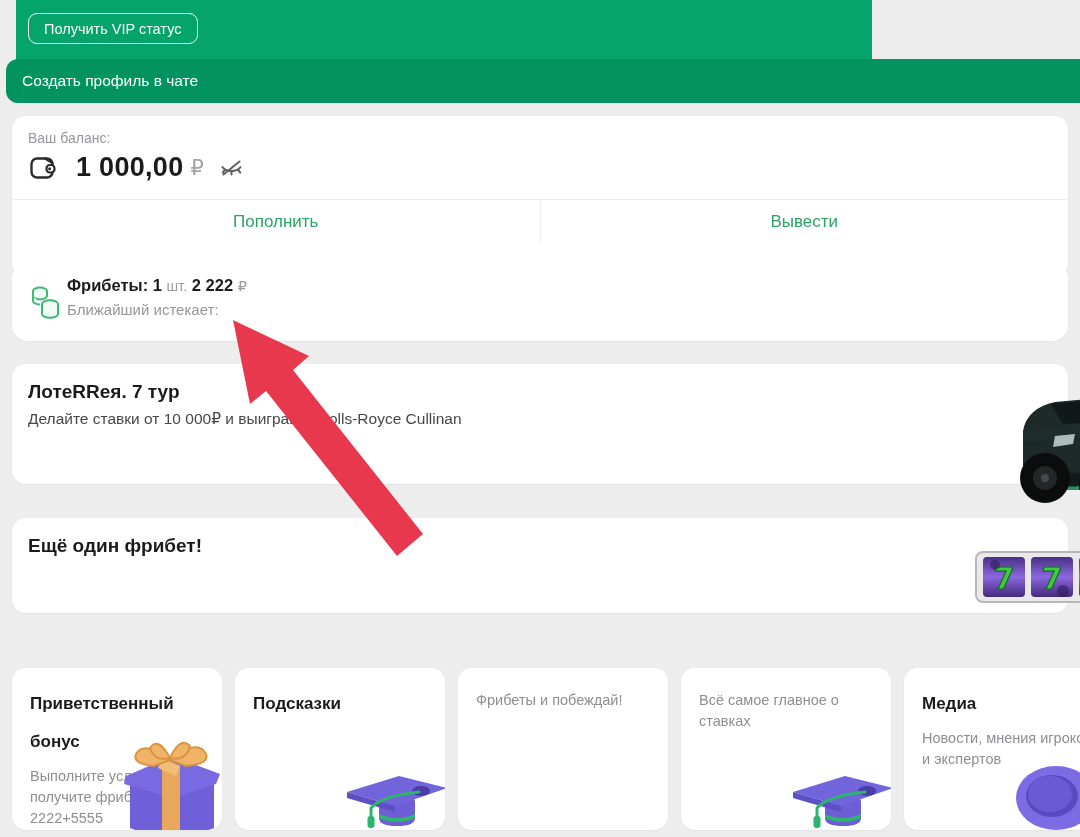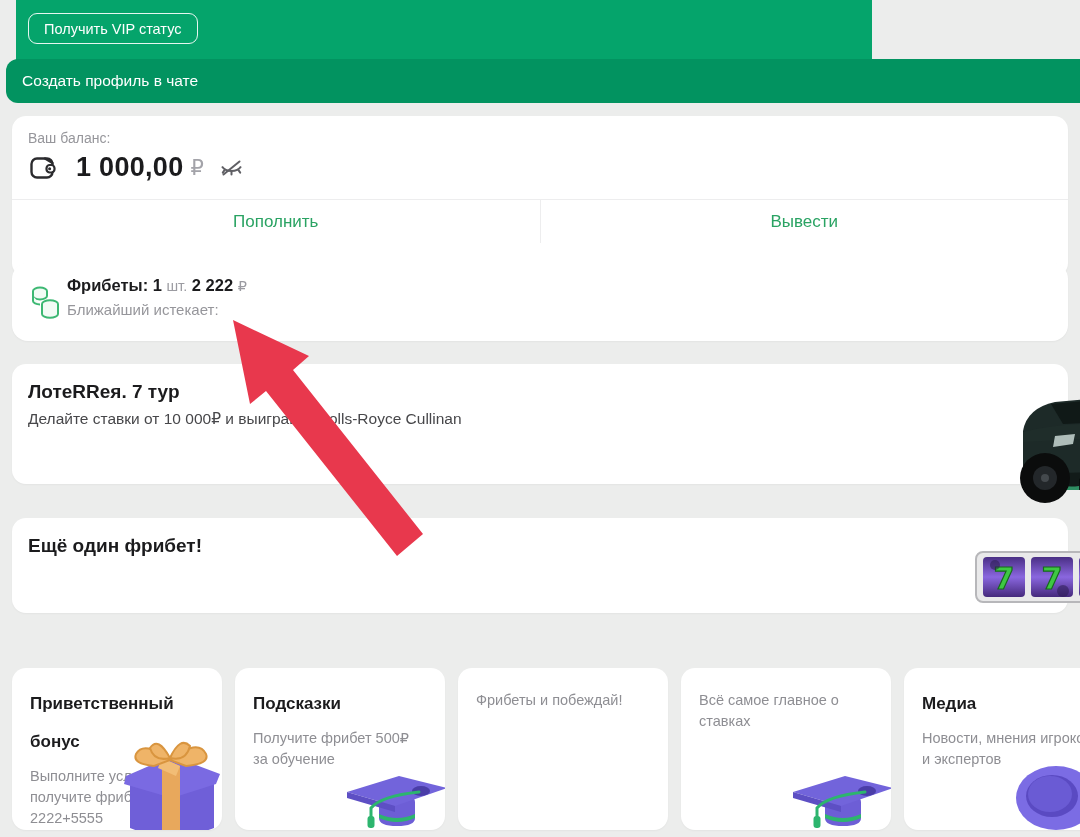--- a/index.html
+++ b/index.html
@@ -202,21 +202,20 @@
         <path d="M60 42 q28 -22 36 -6 q4 10 -20 12 Z"></path>
         <path d="M40 30 q8 -12 20 10 q-16 4 -20 -10 Z"></path>
         <path d="M80 28 q-10 -10 -20 12 q16 4 20 -12 Z"></path>
       </g>
     </svg>
   </span>
 </div>
 
 <div class="card shortcut" style="left:235px">
   <div class="sc-title">Подсказки</div>
-  <div class="sc-sub">Получите фрибет 500₽ за обучение</div>
   <span class="sc-art" style="right:-6px;bottom:-6px">
     <svg width="110" height="70" viewBox="0 0 110 70" fill="none">
       <path d="M38 40 q0 -8 18 -8 q18 0 18 8 l0 16 q0 8 -18 8 q-18 0 -18 -8 Z" fill="#6d5ed6"></path>
       <path d="M38 52 q18 8 36 0 l0 4 q-18 8 -36 0 Z" fill="#2db56e"></path>
       <path d="M6 30 L58 14 L106 26 L54 44 Z" fill="#7264db"></path>
       <path d="M6 30 L54 44 L54 50 L6 36 Z" fill="#5d4fc4"></path>
       <ellipse cx="80" cy="29" rx="9" ry="5" fill="#4a3da8"></ellipse>
       <path d="M78 30 Q40 34 30 46 L30 58" stroke="#2db56e" stroke-width="3" fill="none" stroke-linecap="round"></path>
       <rect x="26.5" y="54" width="7" height="12" rx="3" fill="#2db56e"></rect>
     </svg>

